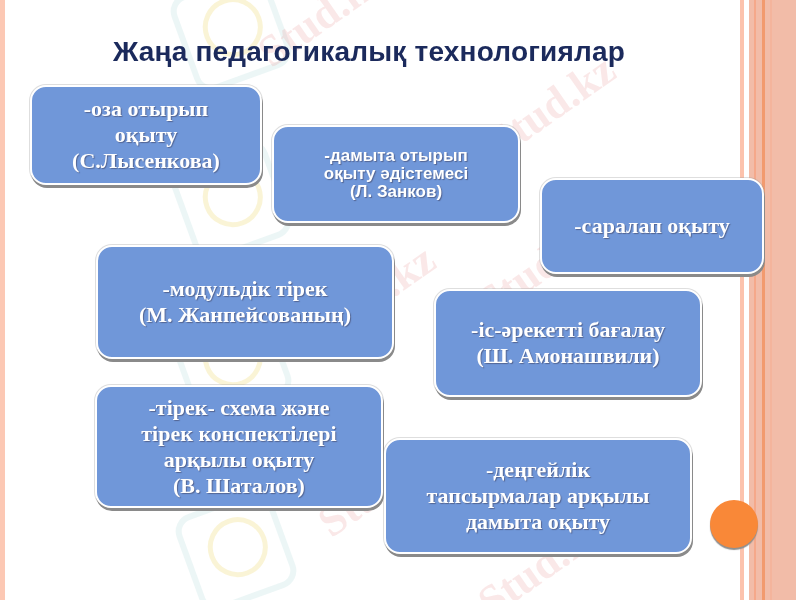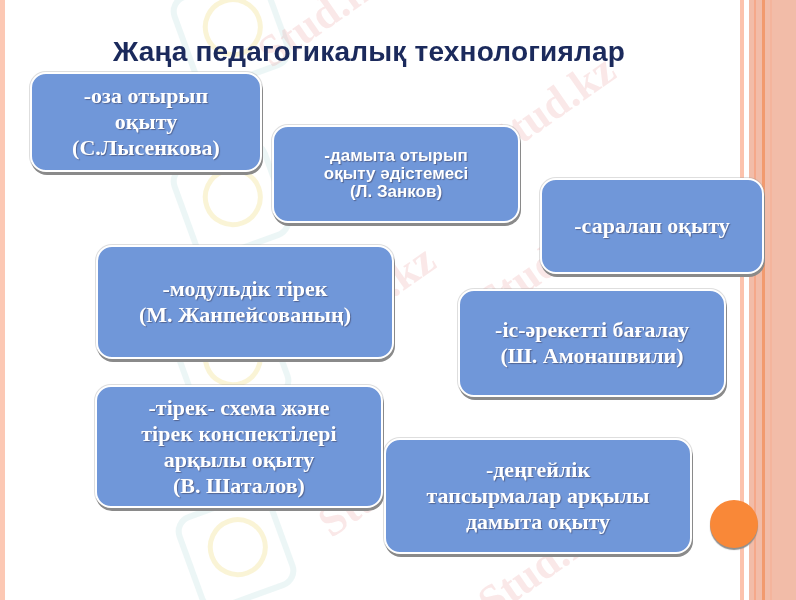--- a/index.html
+++ b/index.html
@@ -69,42 +69,42 @@
 
 <div class="watermark" style="left:250px;top:-10px;">Stud.kz</div>
 <div class="watermark" style="left:480px;top:80px;">Stud.kz</div>
 <div class="watermark" style="left:300px;top:270px;">Stud.kz</div>
 <div class="watermark" style="left:470px;top:240px;">Stud.kz</div>
 <div class="watermark" style="left:310px;top:460px;">Stud.kz</div>
 <div class="watermark" style="left:470px;top:540px;">Stud.kz</div>
 
 <div class="title">Жаңа педагогикалық технологиялар</div>
 
-<div class="box serif" style="left:30px;top:72px;width:232px;height:100px;">
+<div class="box serif" style="left:30px;top:85px;width:232px;height:100px;">
   <span class="txt">-оза  отырып
 оқыту
 (С.Лысенкова)</span>
 </div>
 
 <div class="box sans" style="left:272px;top:125px;width:248px;height:98px;">
   <span class="txt">-дамыта отырып
 оқыту әдістемесі
 (Л. Занков)</span>
 </div>
 
 <div class="box serif" style="left:540px;top:178px;width:224px;height:96px;">
   <span class="txt">-саралап оқыту</span>
 </div>
 
 <div class="box serif" style="left:96px;top:245px;width:298px;height:114px;">
   <span class="txt">-модульдік тірек
 (М. Жанпейсованың)</span>
 </div>
 
-<div class="box serif" style="left:458px;top:289px;width:268px;height:108px;">
+<div class="box serif" style="left:434px;top:289px;width:268px;height:108px;">
   <span class="txt">-іс-әрекетті  бағалау
 (Ш. Амонашвили)</span>
 </div>
 
 <div class="box serif" style="left:95px;top:385px;width:288px;height:123px;">
   <span class="txt">-тірек- схема және
 тірек конспектілері
 арқылы оқыту
 (В. Шаталов)</span>
 </div>

